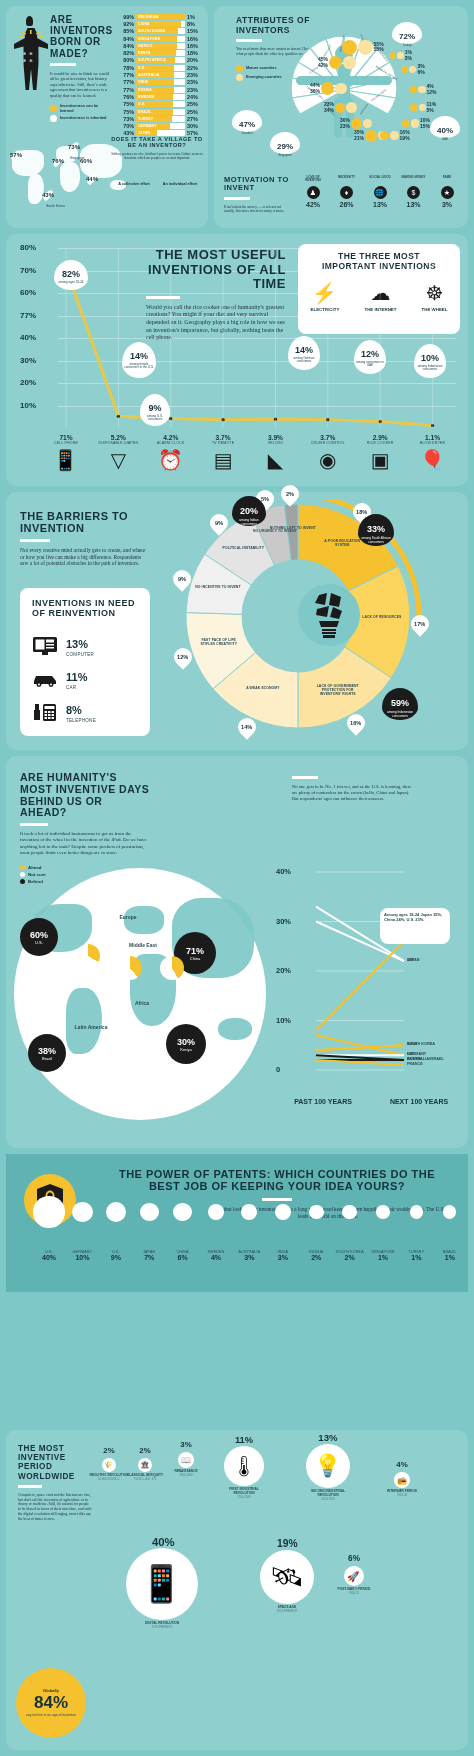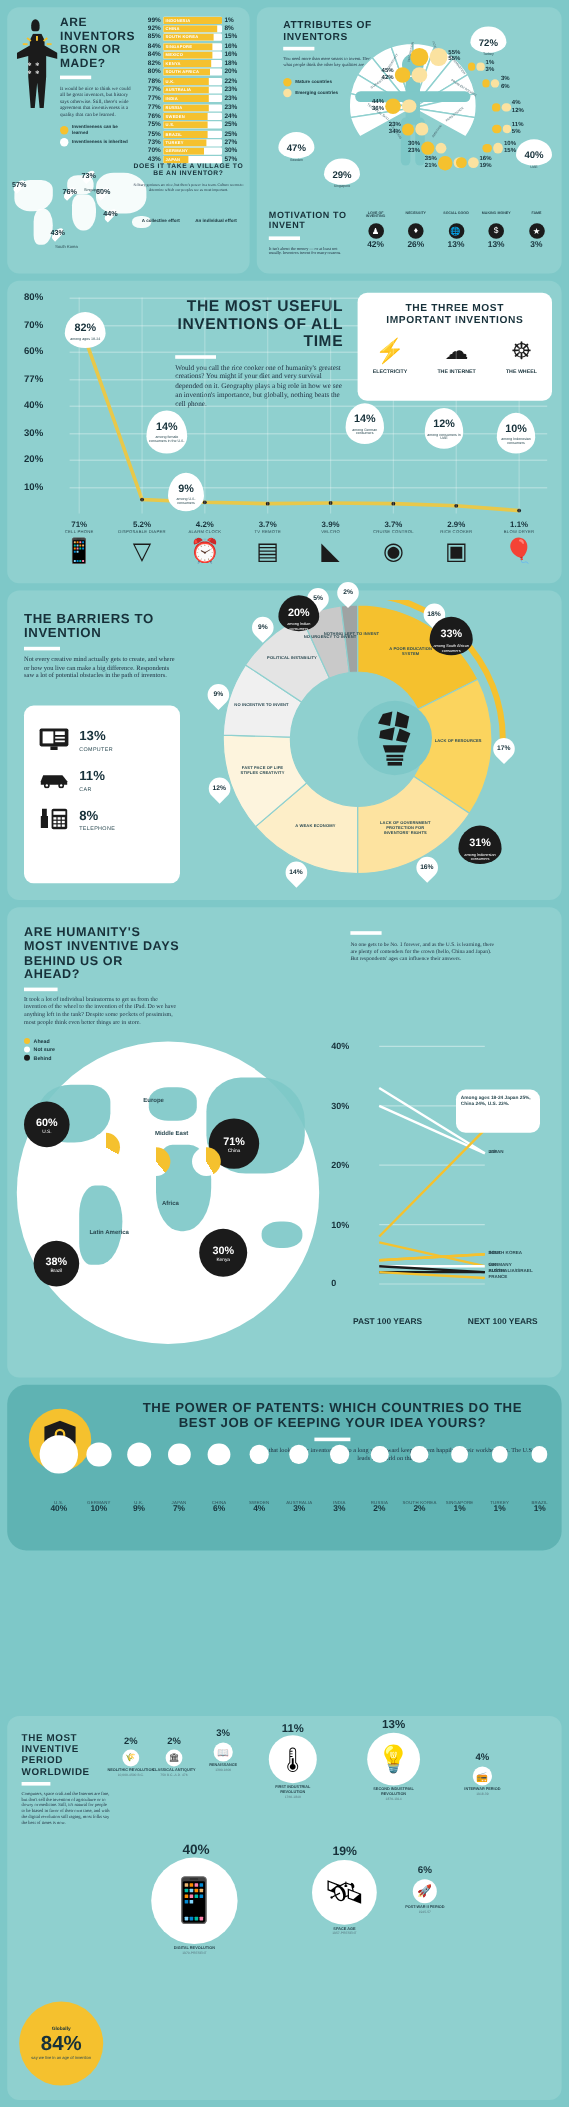--- a/index.html
+++ b/index.html
@@ -4,21 +4,21 @@
 <style>
   * { box-sizing: border-box; margin: 0; padding: 0; }
   body {
     width: 474px; height: 1756px;
     background: #7ec8c8;
     font-family: "Liberation Sans", sans-serif;
     overflow: hidden;
     position: relative;
   }
   .panel { background: #8fd0cf; border-radius: 10px; position: absolute; }
-  .panel-dark { background: #5fb3b3; border-radius: 16px; position: absolute; }
+  .panel-dark { background: #5fb3b3; border-radius: 0; position: absolute; }
   .white-card { background: #fff; border-radius: 8px; position: absolute; }
   .hd { font-weight: bold; color: #17313a; letter-spacing: .5px; line-height: 1.12; text-transform: uppercase; }
   .rule { width: 26px; height: 3px; background: #fff; margin: 4px 0 5px 0; }
   .body-txt { font-family: "Liberation Serif", serif; color: #234; line-height: 1.28; }
 
   
   #sec1 { left: 6px; top: 6px; width: 202px; height: 222px; }
   #sec2 { left: 214px; top: 6px; width: 254px; height: 222px; }
   .person { width: 34px; height: 62px; background: #1b1b1b;
     clip-path: polygon(40% 0,60% 0,68% 9%,68% 16%,100% 26%,100% 34%,72% 30%,72% 58%,66% 100%,56% 100%,50% 66%,44% 100%,34% 100%,28% 58%,28% 30%,0 34%,0 26%,32% 16%,32% 9%); }
@@ -594,20 +594,21 @@
 </div>
 
 <div class="panel" id="sec4">
   <div style="position:absolute;left:14px;top:18px;width:130px;">
     <div class="hd" style="font-size:11px;">THE BARRIERS TO INVENTION</div>
     <div class="rule" style="width:30px;"></div>
     <div class="body-txt" style="font-size:5.4px;">Not every creative mind actually gets to create, and where or how you live can make a big difference. Respondents saw a lot of potential obstacles in the path of inventors.</div>
   </div>
 
   <div class="white-card" style="left:14px;top:96px;width:130px;height:148px;">
+    <div class="hd" style="font-size:9px;padding:10px 12px 0;">INVENTIONS IN NEED OF REINVENTION</div>
     <div style="padding:8px 12px;">
       <div style="display:flex;align-items:center;gap:8px;margin-top:8px;">
         <svg width="26" height="20" viewBox="0 0 26 20">
             <rect x="1" y="1" width="24" height="15" rx="1.5" fill="#1b1b1b"></rect>
             <rect x="3.5" y="3.5" width="9" height="10" fill="#fff"></rect>
             <rect x="14" y="3.5" width="8" height="3" fill="#fff"></rect>
             <rect x="14" y="8" width="8" height="1.5" fill="#fff"></rect>
             <rect x="14" y="11" width="8" height="1.5" fill="#fff"></rect>
             <rect x="10" y="16" width="6" height="3" fill="#1b1b1b"></rect>
           </svg>
@@ -716,21 +717,21 @@
 
   <div class="teardrop dark" style="left:226px;top:4px;width:34px;height:30px;padding-top:4px;">
     <b style="font-size:9px;">20%</b>
     <div style="font-size:3.2px;">among Indian consumers</div>
   </div>
   <div class="teardrop dark" style="left:352px;top:22px;width:36px;height:32px;padding-top:4px;">
     <b style="font-size:9px;">33%</b>
     <div style="font-size:3.2px;">among South African consumers</div>
   </div>
   <div class="teardrop dark" style="left:376px;top:196px;width:36px;height:32px;padding-top:4px;">
-    <b style="font-size:9px;">31%</b>
+    <b style="font-size:9px;">59%</b>
     <div style="font-size:3.2px;">among Indonesian consumers</div>
   </div>
 </div>
 
 <div class="panel" id="sec5">
   <div style="position:absolute;left:14px;top:16px;width:130px;">
     <div class="hd" style="font-size:10.5px;">ARE HUMANITY'S MOST INVENTIVE DAYS BEHIND US OR AHEAD?</div>
     <div class="rule" style="width:28px;"></div>
     <div class="body-txt" style="font-size:5px;">It took a lot of individual brainstorms to get us from the invention of the wheel to the invention of the iPad. Do we have anything left in the tank? Despite some pockets of pessimism, most people think even better things are in store.</div>
     <div style="margin-top:8px;">

